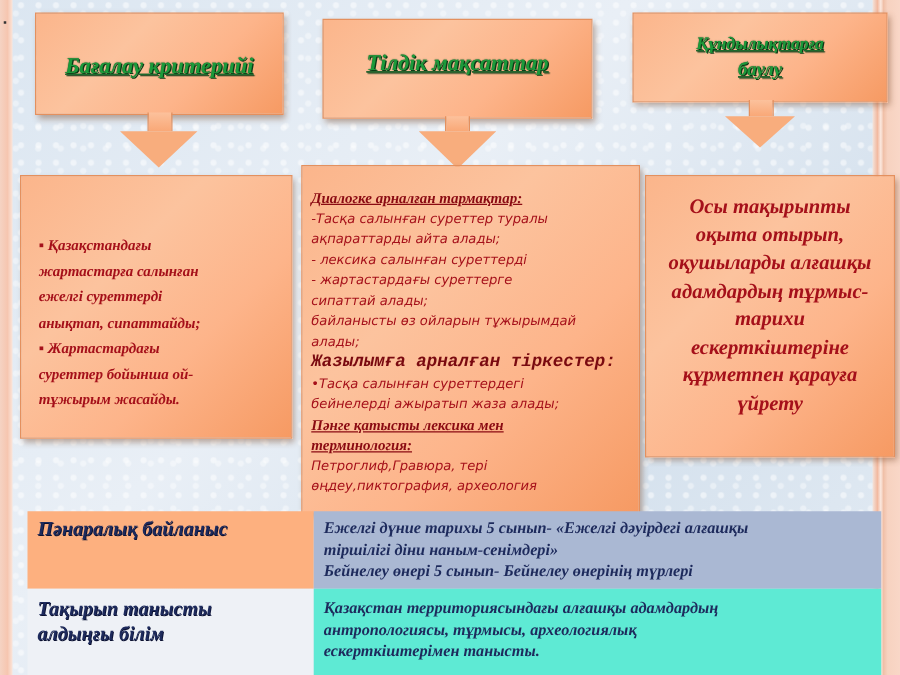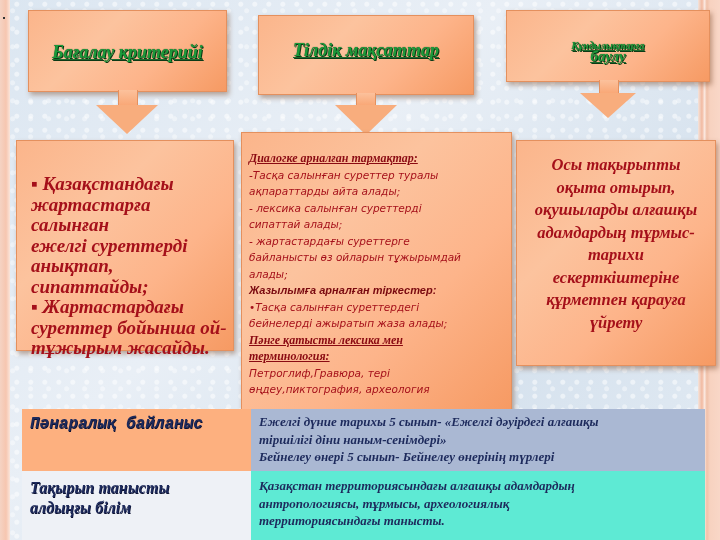--- a/index.html
+++ b/index.html
@@ -27,30 +27,30 @@
     font-style:italic; font-weight:bold; color:#1c9a3a;
     text-shadow: 1px 1px 0 #0b3a16, 0 0 1px #0b3a16;
     text-decoration: underline; text-decoration-color:#1c6b2d;
   }
   .arrow {
     position:absolute;
   }
   .arrow .stem { position:absolute; background:linear-gradient(180deg,#fcc19c,#f9a877); border-left:1px solid #e4905e; border-right:1px solid #e4905e; }
   .arrow .tip { position:absolute; width:0; height:0; border-left-style:solid; border-right-style:solid; border-left-color:transparent; border-right-color:transparent; border-top-style:solid; border-top-color:#f8ad7d; }
   .content-text { position:absolute; color:#a5101a; }
-  .left-text { font-style:italic; font-size:19px; line-height:20.5px; font-weight:bold; }
+  .left-text { font-style:italic; font-size:12px; line-height:20.5px; font-weight:bold;margin-top:12px; }
   .mid-text { font-family:"DejaVu Sans", sans-serif; font-style:italic; font-size:10.5px; line-height:16.5px; color:#a5101a; }
   .mid-text .hd { font-family:"Liberation Serif", serif; font-weight:bold; text-decoration:underline; font-size:12px; color:#8a0a12; }
-  .mid-text .hd2 { font-family:Liberation Sans, sans-serif; font-weight:bold; font-size:11px; color:#7a0a10; }
+  .mid-text .hd2 { font-family:Liberation Mono, monospace; font-weight:bold; font-size:14px; color:#7a0a10; }
   .mid-text .ln { display:block; }
   .right-text { font-style:italic; font-weight:bold; font-size:16.5px; line-height:22.5px; text-align:center; }
   table.info { position:absolute; left:22px; top:409px; width:683px; border-collapse:collapse; }
   table.info td { vertical-align:top; font-style:italic; font-weight:bold; color:#1d2a5c; }
   td.lbl1 { background:#fdb07f; width:213px; height:56px; padding:6px 8px 0 8px; font-size:16px;
-    text-shadow: 0.5px 0.5px 0 #0a1030; font-family: Liberation Mono, monospace; }
+    text-shadow: 0.5px 0.5px 0 #0a1030; }
   td.val1 { background:#aab8d3; padding:4px 6px 2px 8px; font-size:13px; line-height:17.5px; }
   td.lbl2 { background:#eef1f6; height:62px; padding:7px 8px 0 8px; font-size:16px; line-height:20px;
     text-shadow: 0.5px 0.5px 0 #0a1030; }
   td.val2 { background:#5eead4; padding:6px 6px 2px 8px; font-size:13px; line-height:17.5px; }
   .dot { position:absolute; left:3px; top:17px; width:2px; height:2px; background:#333; }
 </style>
 </head>
 <body>
 
 <div class="left-strip"></div>
@@ -67,21 +67,21 @@
 
 <div class="orange" style="left:258px;top:15px;width:214px;height:78px;">
   <div class="head-title" style="top:24px;font-size:18px;">Тілдік мақсаттар</div>
 </div>
 <div class="arrow" style="left:335px;top:93px;">
   <div class="stem" style="left:21px;top:0;width:18px;height:12px;"></div>
   <div class="tip" style="left:0;top:12px;border-left-width:31px;border-right-width:31px;border-top-width:30px;"></div>
 </div>
 
 <div class="orange" style="left:506px;top:10px;width:202px;height:70px;">
-  <div class="head-title" style="top:29px;font-size:10px;">Құндылықтарға</div>
+  <div class="head-title" style="top:17px;font-size:14px;">Құндылықтарға</div>
   <div class="head-title" style="top:37px;font-size:15px;">баулу</div>
 </div>
 <div class="arrow" style="left:580px;top:80px;">
   <div class="stem" style="left:19px;top:0;width:18px;height:13px;"></div>
   <div class="tip" style="left:0;top:13px;border-left-width:28px;border-right-width:28px;border-top-width:25px;"></div>
 </div>
 
 <div class="orange" style="left:16px;top:140px;width:216px;height:209px;">
   <div class="content-text left-text" style="left:14px;top:33px;width:200px;">
     <div>▪  Қазақстандағы</div>
@@ -93,22 +93,22 @@
     <div>тұжырым жасайды.</div>
   </div>
 </div>
 
 <div class="orange" style="left:241px;top:132px;width:269px;height:277px;">
   <div class="content-text mid-text" style="left:7px;top:17px;width:258px;">
     <span class="ln hd">Диалогке арналған тармақтар:</span>
     <span class="ln">-Тасқа салынған суреттер туралы</span>
     <span class="ln">ақпараттарды айта алады;</span>
     <span class="ln">- лексика салынған суреттерді</span>
+    <span class="ln">- жартастардағы суреттерге</span>
     <span class="ln">сипаттай алады;</span>
-    <span class="ln">- жартастардағы суреттерге</span>
     <span class="ln">байланысты өз ойларын тұжырымдай</span>
     <span class="ln">алады;</span>
     <span class="ln hd2">Жазылымға арналған тіркестер:</span>
     <span class="ln">•Тасқа салынған суреттердегі</span>
     <span class="ln">бейнелерді ажыратып жаза алады;</span>
     <span class="ln hd">Пәнге қатысты лексика мен</span>
     <span class="ln hd">терминология:</span>
     <span class="ln">Петроглиф,Гравюра, тері</span>
     <span class="ln">өңдеу,пиктография, археология</span>
   </div>
@@ -140,17 +140,17 @@
     </td>
   </tr>
   <tr>
     <td class="lbl2">
       <div>Тақырып танысты</div>
       <div>алдыңғы білім</div>
     </td>
     <td class="val2">
       <div>Қазақстан территориясындағы алғашқы адамдардың</div>
       <div>антропологиясы, тұрмысы, археологиялық</div>
-      <div>территориясындағы танысты.</div>
+      <div>ескерткіштерімен танысты.</div>
     </td>
   </tr>
 </tbody>
   </table>
 
 </body></html>

